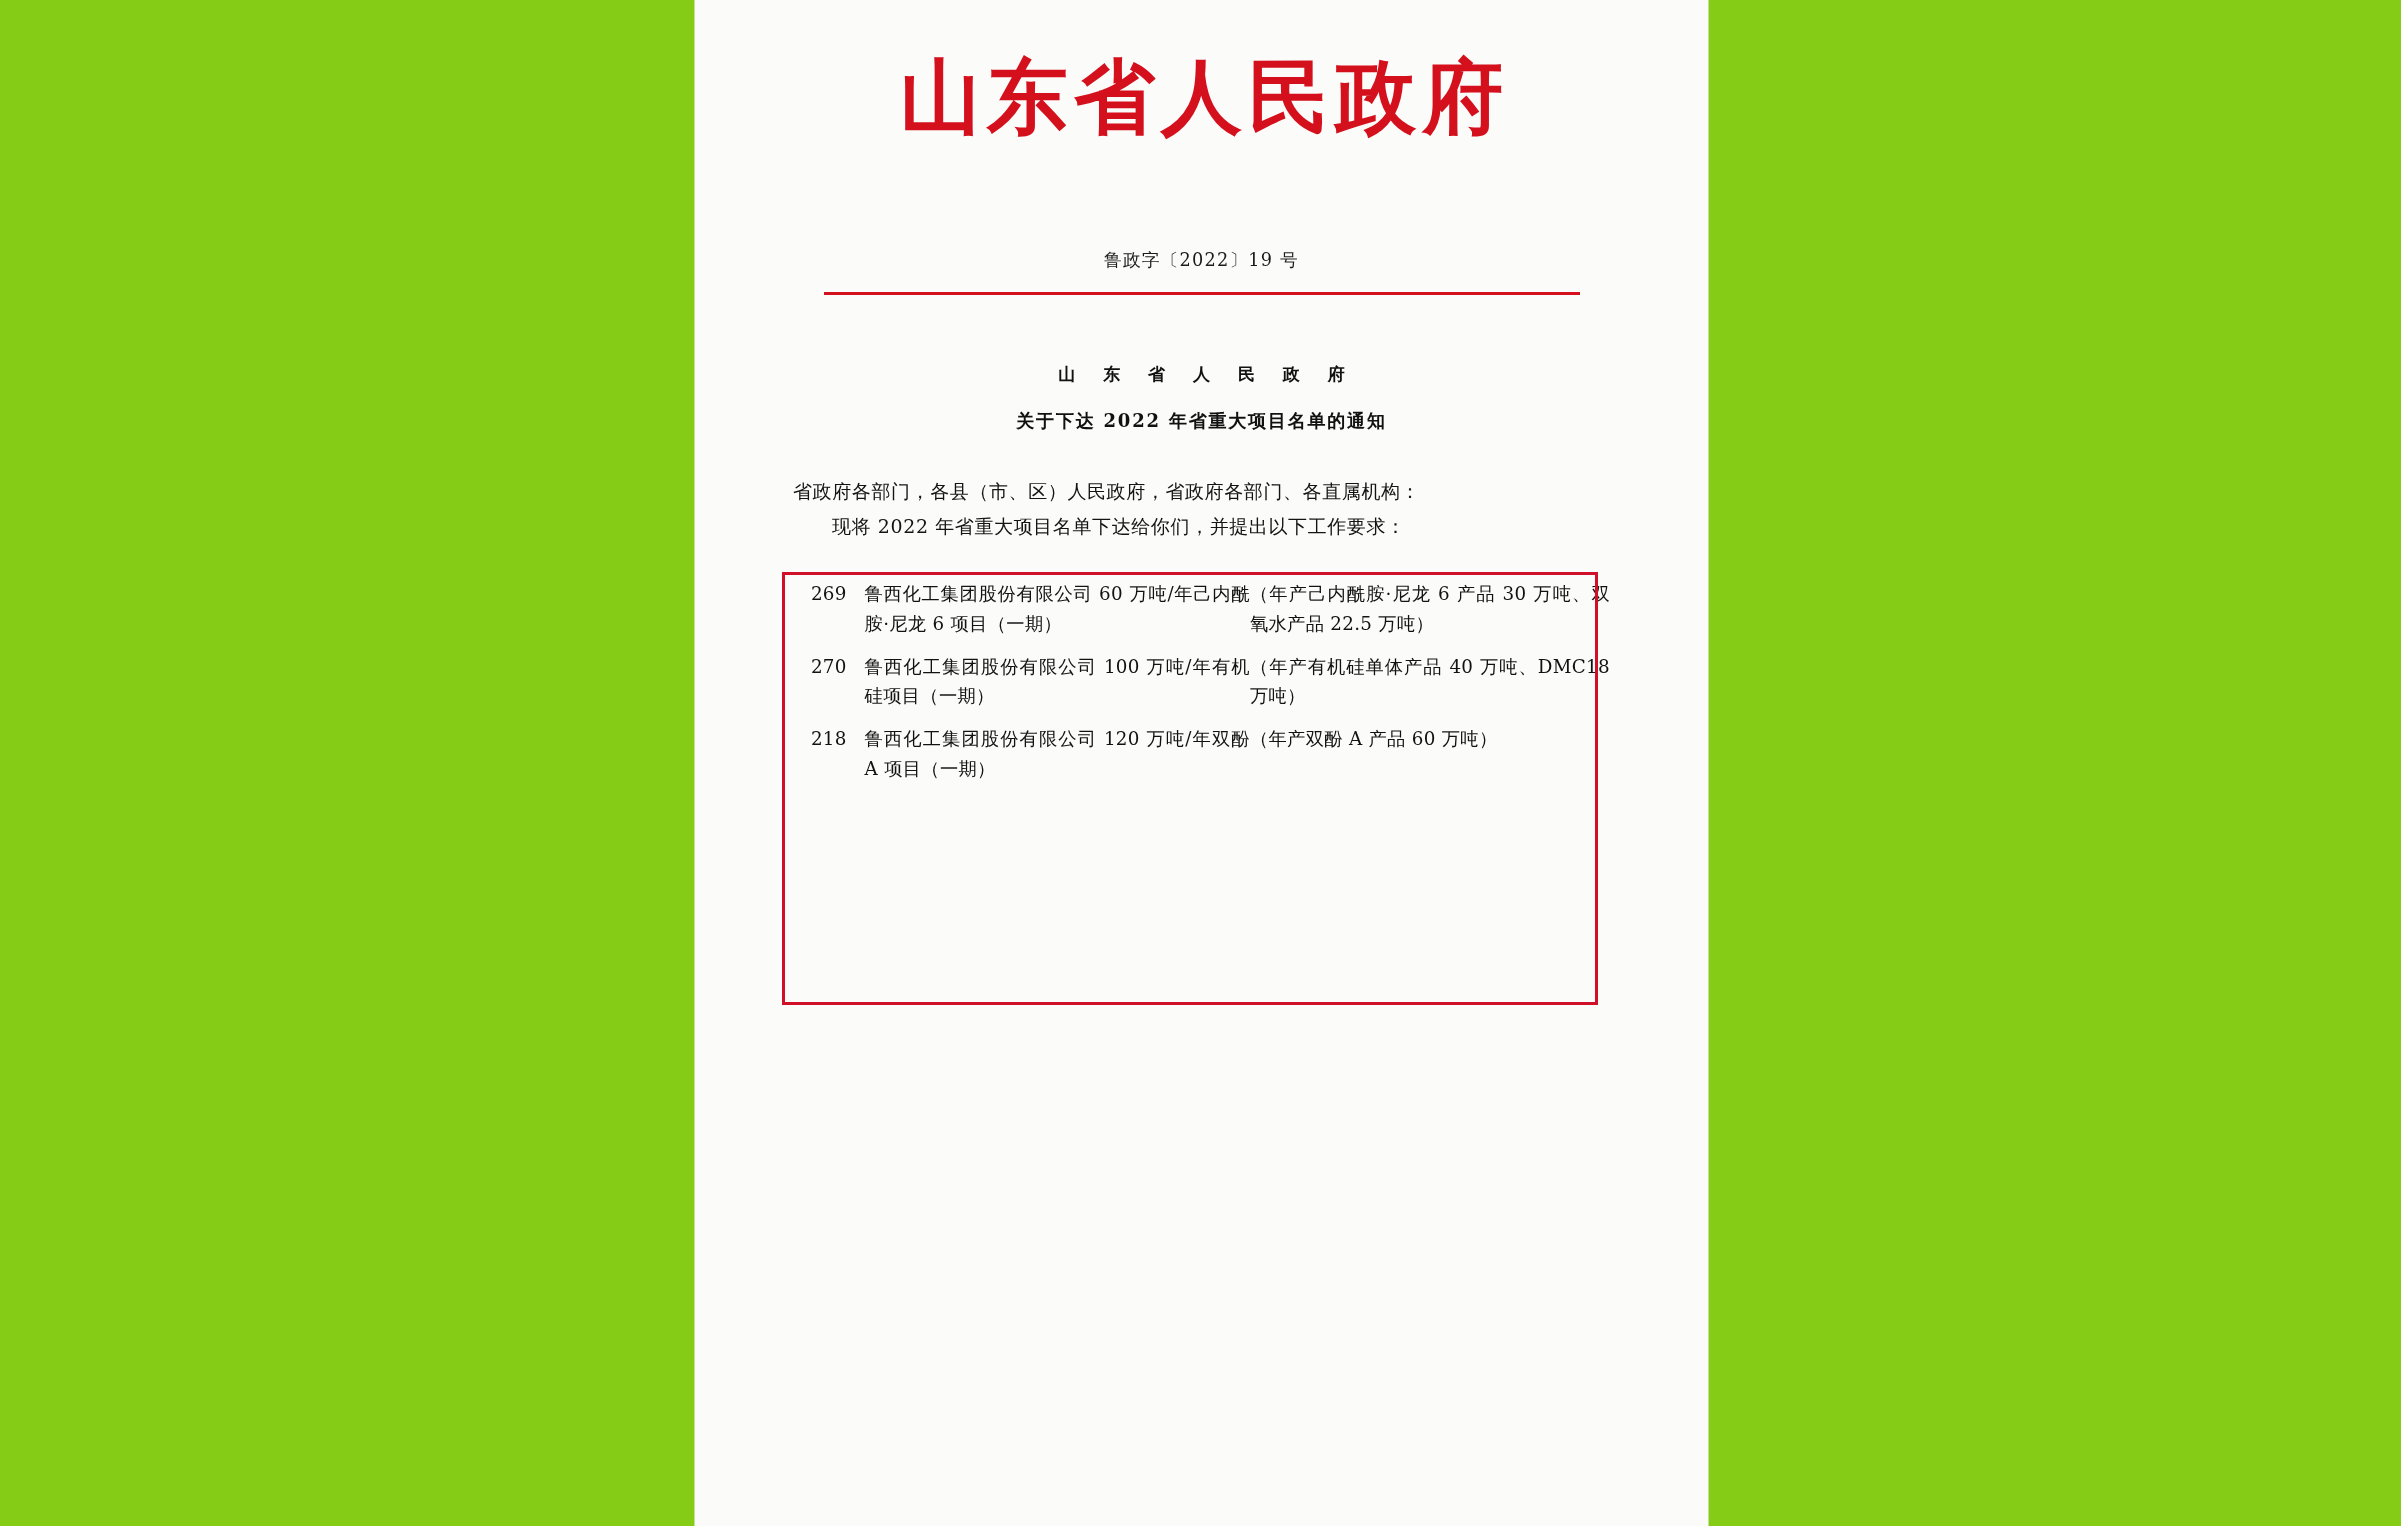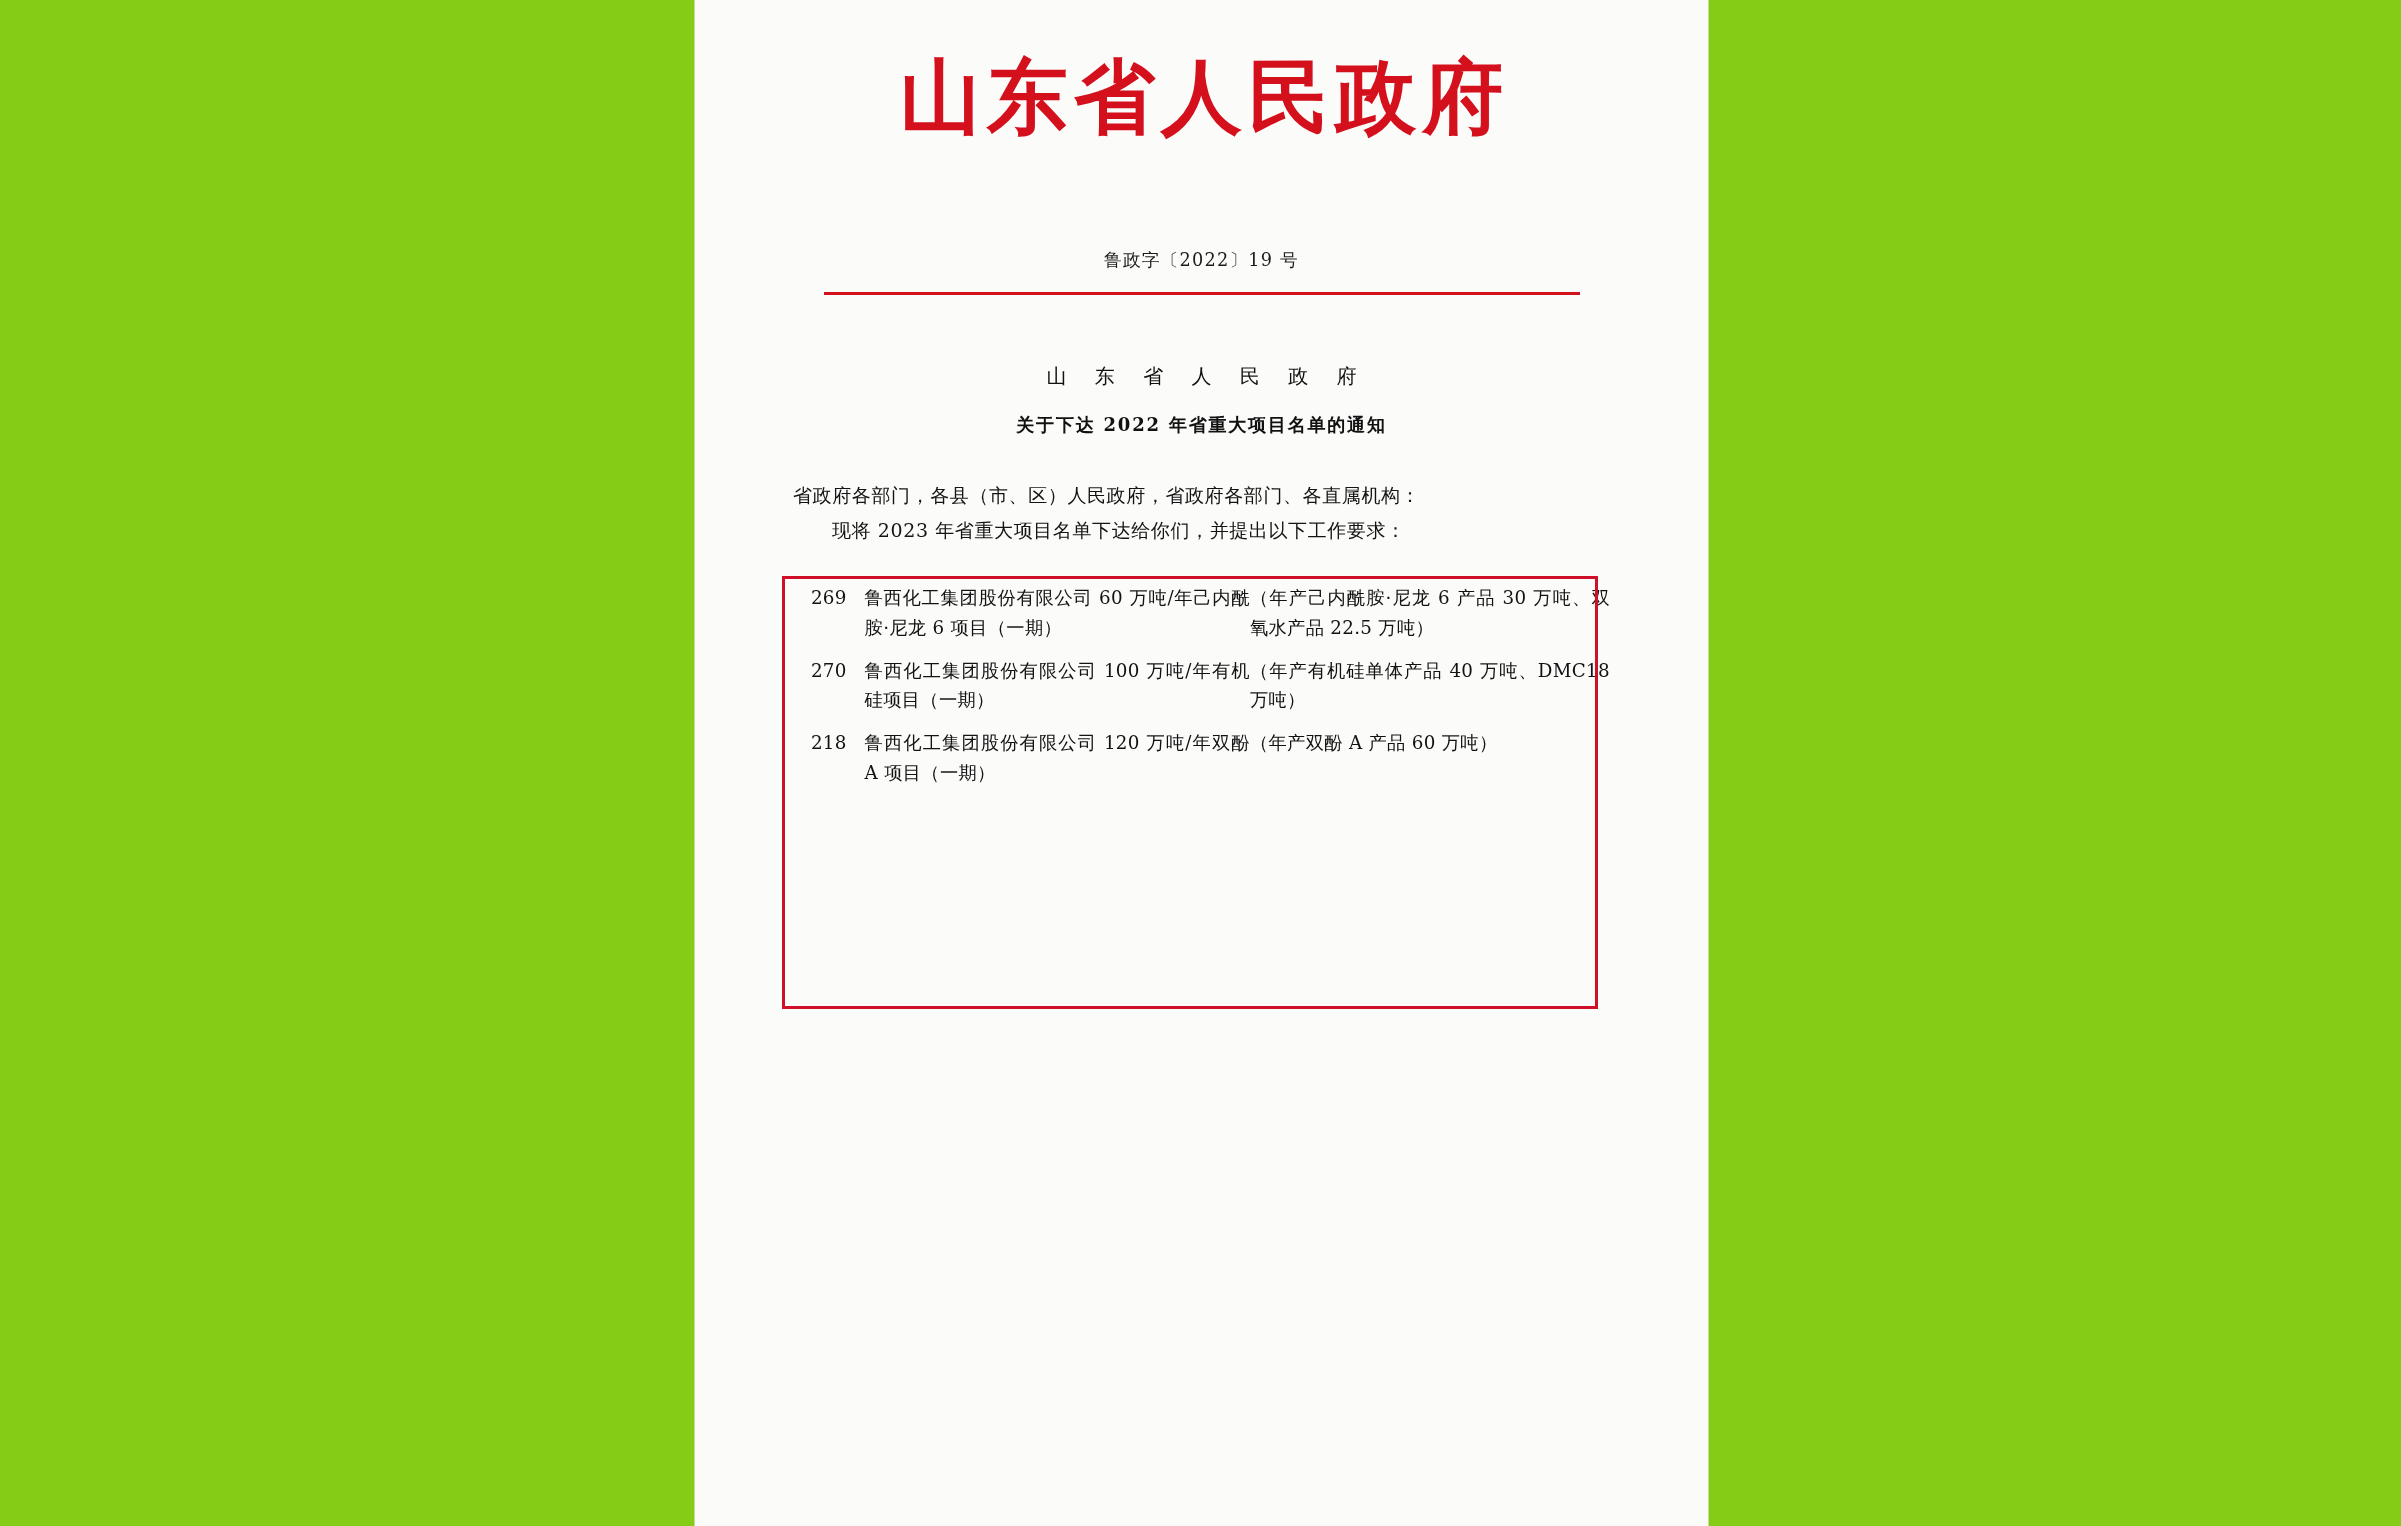--- a/index.html
+++ b/index.html
@@ -62,22 +62,22 @@
     background: #d5101d;
   }
 
   
   .title-block {
     margin-top: 68px;
     text-align: center;
     color: #111;
   }
   .title-line1 {
-    font-size: 20px;
-    font-weight: 400;
+    font-size: 17px;
+    font-weight: 700;
     letter-spacing: 11px;
     text-indent: 11px;
   }
   .title-line2 {
     margin-top: 23px;
     font-size: 18px;
     font-weight: 700;
     letter-spacing: 1.8px;
   }
 
@@ -161,21 +161,21 @@
 
       <div class="rule"></div>
 
       <div class="title-block">
         <div class="title-line1">山 东 省 人 民 政 府</div>
         <div class="title-line2">关于下达 2022 年省重大项目名单的通知</div>
       </div>
 
       <div class="body-block">
         <p>省政府各部门，各县（市、区）人民政府，省政府各部门、各直属机构：</p>
-        <p class="indent">现将 2023 年省重大项目名单下达给你们，并提出以下工作要求：</p>
+        <p class="indent">现将 2022 年省重大项目名单下达给你们，并提出以下工作要求：</p>
       </div>
 
       <div class="table-wrap">
         <table class="list">
           <tbody>
             <tr>
               <td class="c-no">269</td>
               <td class="c-name">鲁西化工集团股份有限公司 60 万吨/年己内酰胺·尼龙 6 项目（一期）</td>
               <td class="c-spec">（年产己内酰胺·尼龙 6 产品 30 万吨、双氧水产品 22.5 万吨）</td>
             </tr>

